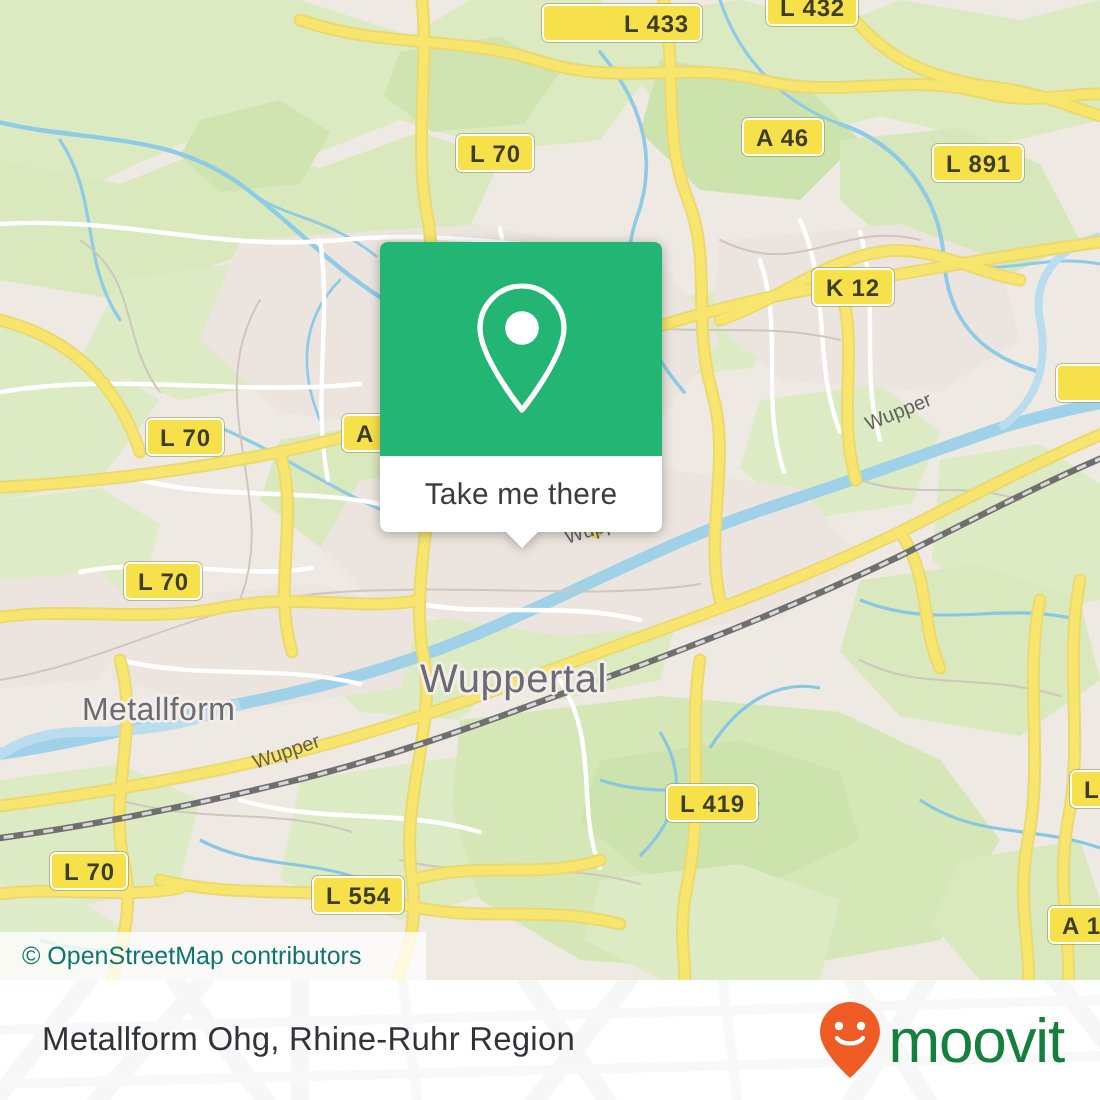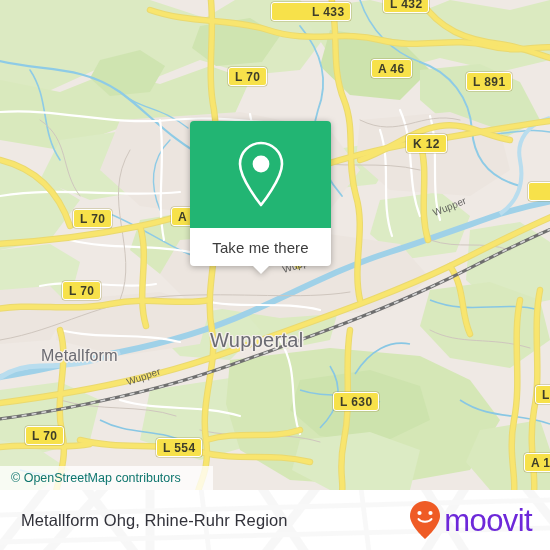--- a/index.html
+++ b/index.html
@@ -163,21 +163,21 @@
   #brand {
     position: absolute;
     right: 18px;
     top: 0;
     height: 60px;
     display: flex;
     align-items: center;
   }
   #brand-name {
     font-size: 31px;
-    color: #6d28d9;
+    color: #15803d;
     font-family: "Liberation Sans", sans-serif;
     font-weight: normal;
     letter-spacing: -0.6px;
     margin-left: 2px;
     line-height: 31px;
   }
 </style>
 </head>
 <body>
 
@@ -364,21 +364,21 @@
         <div class="shield" style="left: 271px; top: 2px; padding-left: 40px;">L 433</div>
         <div class="shield" style="left: 383px; top: -6px;">L 432</div>
         <div class="shield" style="left: 228px; top: 67px;">L 70</div>
         <div class="shield" style="left: 371px; top: 59px;">A 46</div>
         <div class="shield" style="left: 466px; top: 72px;">L 891</div>
         <div class="shield" style="left: 73px; top: 209px;">L 70</div>
         <div class="shield" style="left: 171px; top: 207px;">A 46</div>
         <div class="shield" style="left: 406px; top: 134px;">K 12</div>
         <div class="shield" style="left: 528px; top: 182px; padding-left: 36px;">B 7</div>
         <div class="shield" style="left: 62px; top: 281px;">L 70</div>
-        <div class="shield" style="left: 333px; top: 392px;">L 630</div>
+        <div class="shield" style="left: 333px; top: 392px;">L 419</div>
         <div class="shield" style="left: 25px; top: 426px;">L 70</div>
         <div class="shield" style="left: 156px; top: 438px;">L 554</div>
         <div class="shield" style="left: 535px; top: 385px;">L</div>
         <div class="shield" style="left: 524px; top: 453px;">A 1</div>
       </div>
 
     <div id="place-layer">
         <div class="place-label place-city" style="left: 210px; top: 281px;">Wuppertal</div>
         <div class="place-label place-town" style="left: 41px; top: 347px;">Metallform</div>
       </div>

